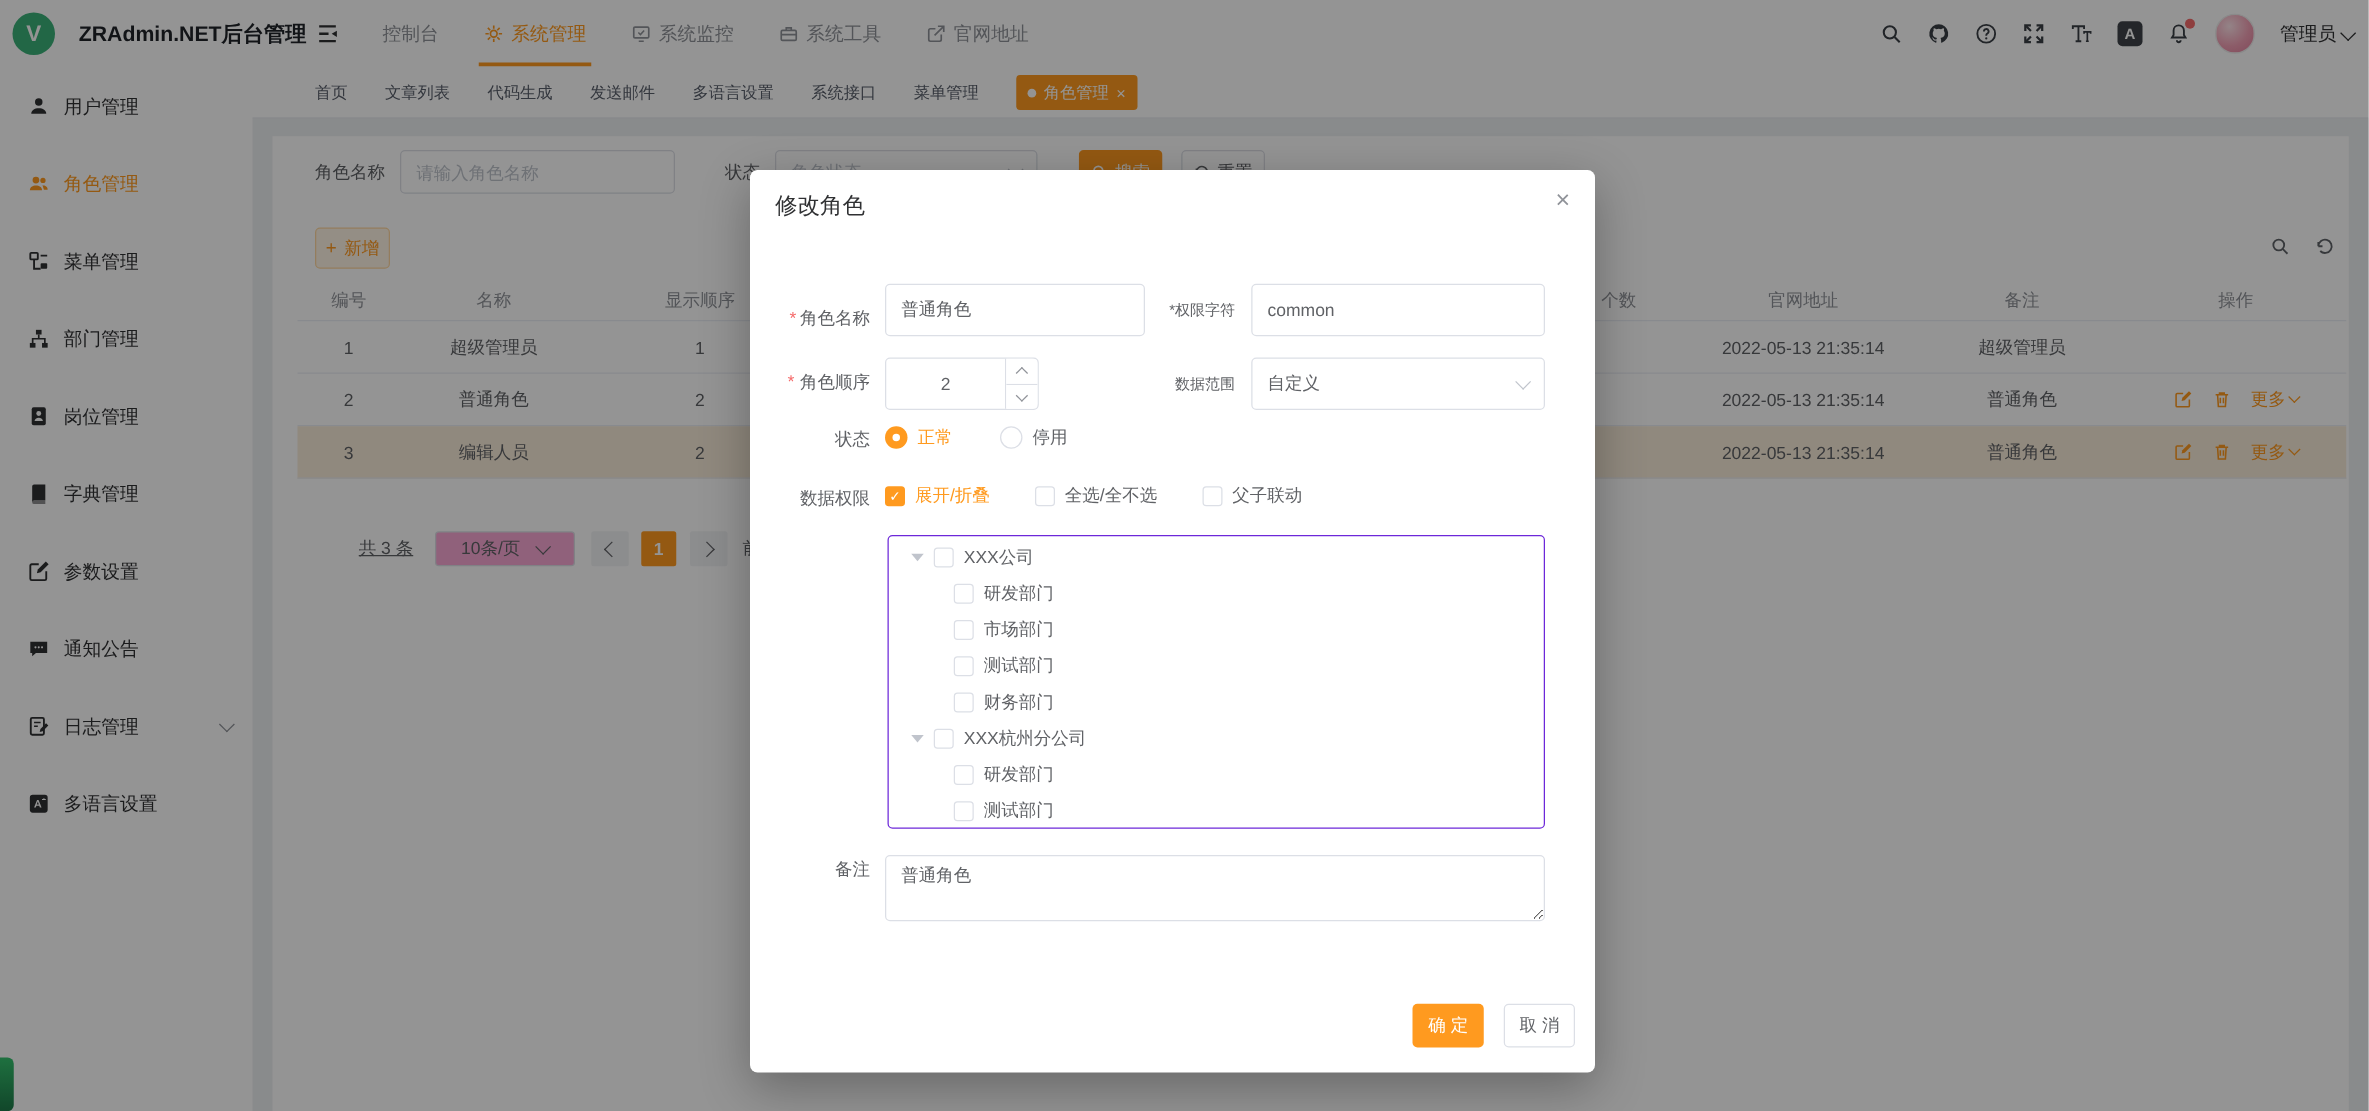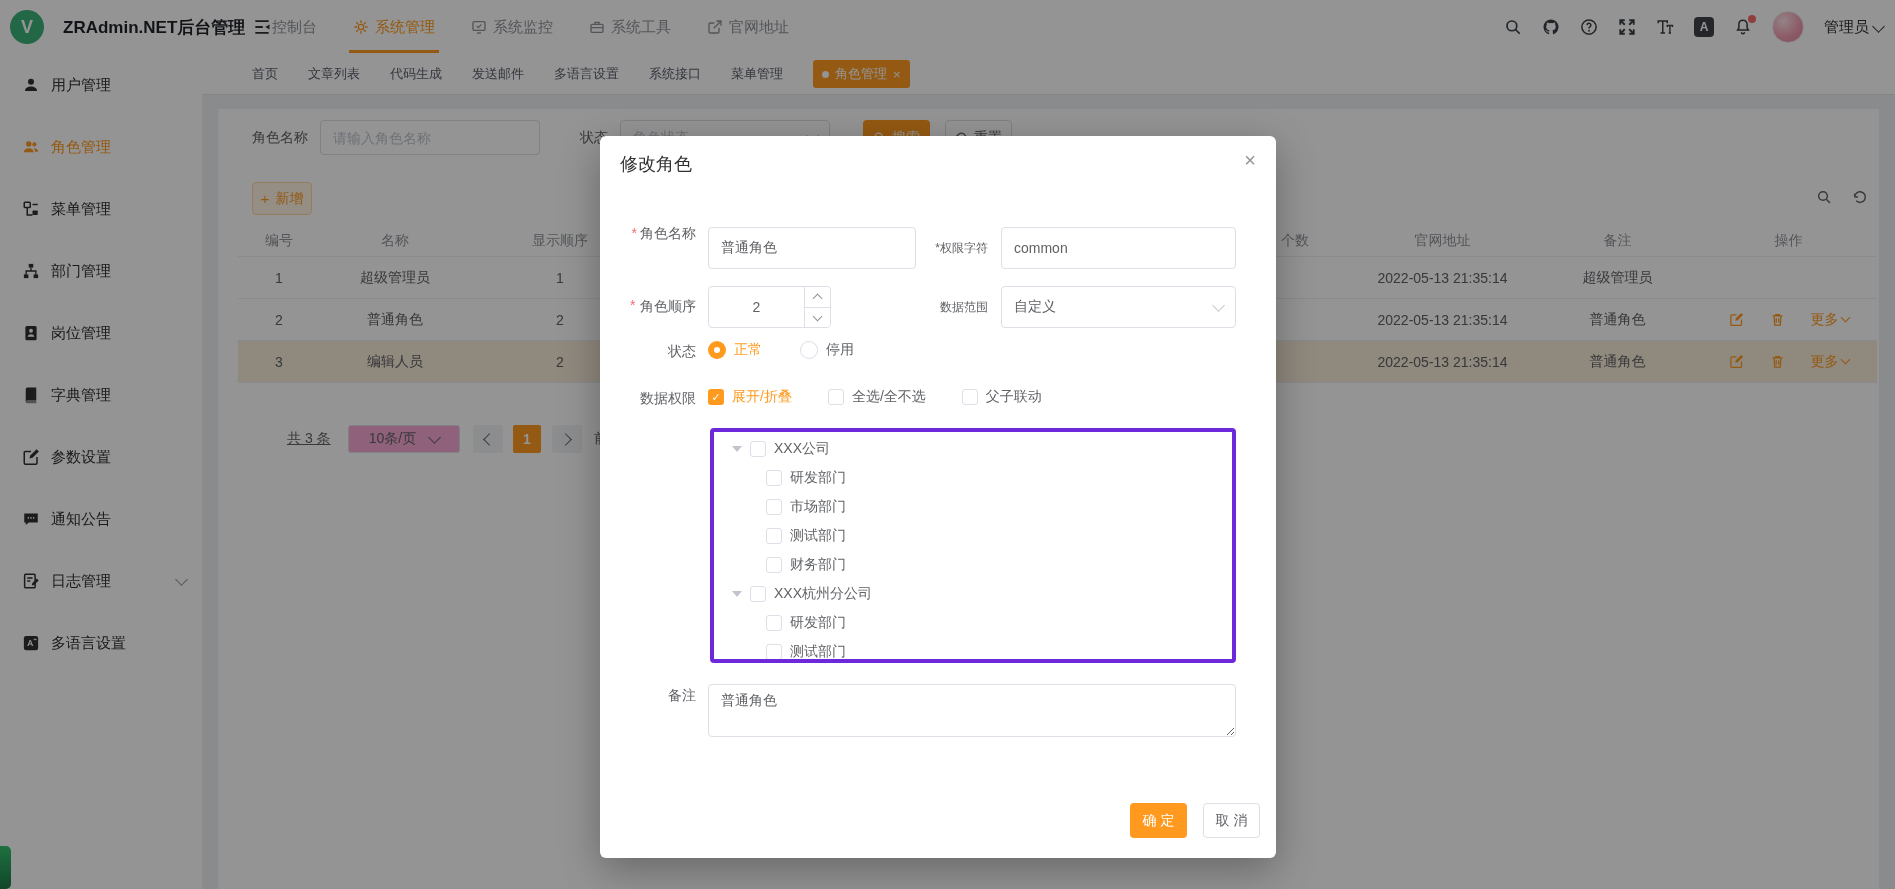--- a/index.html
+++ b/index.html
@@ -9,21 +9,21 @@
     font-family:"Liberation Sans","DejaVu Sans",sans-serif;background:#fff;color:#303133;
   }
   svg{display:block;}
 
   
   #hdr{position:absolute;top:0;left:0;width:1895px;height:54px;background:#fff;display:flex;align-items:center;z-index:1;}
   .logo-wrap{display:flex;align-items:center;padding-left:10px;flex:0 0 246px;}
   .logo-circle{width:34px;height:34px;border-radius:50%;background:#3bb179;color:#fff;display:flex;align-items:center;justify-content:center;font-weight:bold;font-size:18px;}
   .app-title{margin-left:19px;font-size:17px;font-weight:bold;color:#1f2329;white-space:nowrap;}
   .burger{color:#303133;margin-left:6px;cursor:pointer;}
-  .topnav{display:flex;gap:36px;height:100%;}
+  .topnav{display:flex;margin-left:34px;gap:36px;height:100%;}
   .nav-item{display:flex;align-items:center;gap:6px;font-size:15px;color:#909399;height:100%;position:relative;cursor:pointer;}
   .nav-item.active{color:var(--accent);}
   .nav-item.active::after{content:"";position:absolute;left:-4px;right:-4px;bottom:1px;height:3px;background:var(--accent);}
   .hdr-right{margin-left:auto;display:flex;align-items:center;gap:20px;padding-right:12px;color:#3a3f45;}
   .hicon{width:18px;height:18px;cursor:pointer;}
   .bell-wrap{position:relative;cursor:pointer;}
   .bell-dot{position:absolute;top:-3px;right:-4px;width:8px;height:8px;border-radius:50%;background:#f56c6c;}
   .lang-chip{width:20px;height:20px;border-radius:4px;background:#3f4349;color:#fff;font-size:12px;display:flex;align-items:center;justify-content:center;font-weight:bold;cursor:pointer;}
   .avatar{width:32px;height:32px;border-radius:50%;background:radial-gradient(circle at 35% 30%,#ffe3e9,#f2a0b5 55%,#e07f9d);border:1px solid #eee;cursor:pointer;}
   .uname{font-size:15px;color:#303133;display:flex;align-items:center;gap:5px;cursor:pointer;}
@@ -56,21 +56,21 @@
   .btn-add{background:#fff4e6;border-color:#ffd8a0;color:var(--accent);height:33px;}
   .tool-icon{position:absolute;color:#5f6368;cursor:pointer;}
 
   
   #roletable{position:absolute;left:20px;top:116px;width:1639px;font-size:14px;}
   .trow{display:grid;grid-template-columns:82px 150px 180px 1fr 110px 185px 165px 177px;align-items:center;border-bottom:1px solid #ebeef5;}
   .trow>div{text-align:center;overflow:hidden;white-space:nowrap;}
   .thead{height:32px;color:#909399;}
   .tbody{height:42px;color:#606266;}
   .tbody.hl{background:#f9ecd9;}
-  .ops{display:flex;align-items:center;justify-content:center;gap:26px;color:var(--accent);cursor:pointer;}
+  .ops{display:flex;align-items:center;justify-content:center;gap:16px;color:var(--accent);cursor:pointer;}
   .op{display:flex;align-items:center;gap:3px;cursor:pointer;}
 
   
   .pg{position:absolute;font-size:14px;color:#606266;height:28px;display:flex;align-items:center;}
   .pg-box{border:1px solid #dcdfe6;border-radius:3px;padding:0 10px;display:flex;align-items:center;gap:14px;cursor:pointer;background:#f9a8d4;justify-content:center;}
   .pg-btn{width:30px;justify-content:center;background:#f2f3f5;border-radius:2px;color:#606266;cursor:pointer;display:flex;}
   .pg-cur{width:28px;justify-content:center;background:var(--accent);color:#fff;border-radius:2px;font-weight:bold;cursor:pointer;display:flex;}
 
   #copyright{position:absolute;left:0;right:0;top:761px;text-align:center;font-size:15px;color:#9aa0a6;}
 
@@ -97,21 +97,21 @@
   .spin-down{border-radius:0 0 4px 0;}
   .radio-row,.check-row{position:absolute;left:108px;display:flex;align-items:center;font-size:14px;color:#606266;}
   .radio{width:18px;height:18px;border-radius:50%;flex:0 0 auto;cursor:pointer;}
   .radio.on{background:var(--accent);position:relative;}
   .radio.on::after{content:"";position:absolute;left:6px;top:6px;width:6px;height:6px;border-radius:50%;background:#fff;}
   .radio.off{border:1px solid #dcdfe6;background:#fff;}
   .cbox{width:16px;height:16px;border-radius:3px;flex:0 0 auto;cursor:pointer;}
   .cbox.on{background:var(--accent);color:#fff;display:flex;align-items:center;justify-content:center;font-size:11px;}
   .cbox.off{border:1px solid #dcdfe6;background:#fff;}
   .lbl-accent{color:var(--accent);}
-  #tree{position:absolute;left:110px;top:292px;width:526px;height:235px;border:4px solid #6d28d9;border-radius:4px;padding-top:2px;overflow:hidden;}
+  #tree{position:absolute;left:110px;top:292px;width:526px;height:235px;border:1px solid #6d28d9;border-radius:4px;padding-top:2px;overflow:hidden;}
   .titem{height:29px;display:flex;align-items:center;gap:8px;font-size:14px;color:#606266;cursor:pointer;}
   .titem.lvl0{padding-left:18px;}
   .titem.lvl1{padding-left:52px;}
   .caret{width:0;height:0;border-left:5px solid transparent;border-right:5px solid transparent;border-top:6px solid #c0c4cc;flex:0 0 auto;}
   .dlg-textarea{position:absolute;left:108px;top:548px;width:528px;height:53px;border:1px solid #dcdfe6;border-radius:4px;font-size:14px;color:#606266;padding:7px 12px;font-family:inherit;outline:none;resize:both;}
   .dlg-btn{position:absolute;top:667px;width:57px;height:35px;border-radius:4px;font-size:14px;display:flex;align-items:center;justify-content:center;cursor:pointer;letter-spacing:4px;padding-left:4px;}
   .dlg-ok{left:530px;background:var(--accent);color:#fff;}
   .dlg-cancel{left:603px;background:#fff;border:1px solid #dcdfe6;color:#606266;}
 </style>
 </head>
@@ -476,21 +476,21 @@
 </div>
 
 <div id="greenhandle"></div>
 
 <div id="overlay"></div>
 
 <div id="dialog">
   <div class="dlg-title">修改角色</div>
   <div class="dlg-close">×</div>
 
-  <div class="dlg-label" style="top:76px;"><span class="req">*</span><span>角色名称</span></div>
+  <div class="dlg-label" style="top:97px;"><span class="req">*</span><span>角色名称</span></div>
   <input class="dlg-input" style="left: 108px; top: 91px; width: 208px;" value="普通角色">
   <div class="dlg-label2" style="top:91px;"><span class="req">*</span><span>权限字符</span></div>
   <input class="dlg-input" style="left: 401px; top: 91px; width: 235px;" value="common">
 
   <div class="dlg-label" style="top:150px;font-family:Liberation Mono, monospace;"><span class="req">*</span><span>角色顺序</span></div>
   <div class="spinner" style="top:150px;">
     <span class="spin-val">2</span>
     <span class="spin-btns">
       <span class="spin-up">
           <span class="chev" style="transform:rotate(-135deg);margin-top:3px;width:7px;height:7px;"></span>

